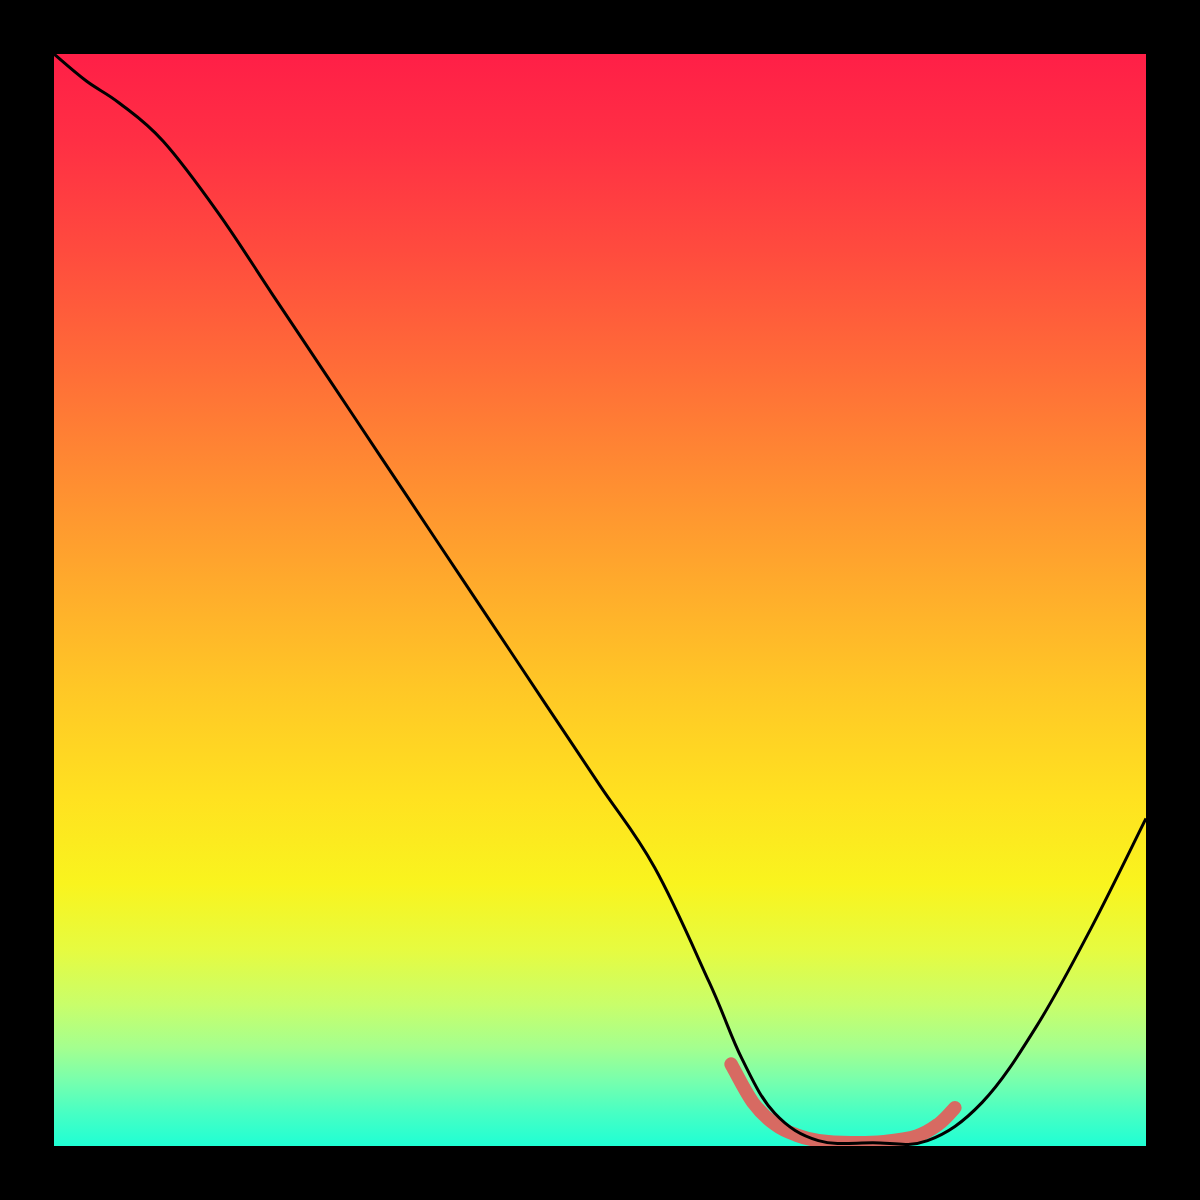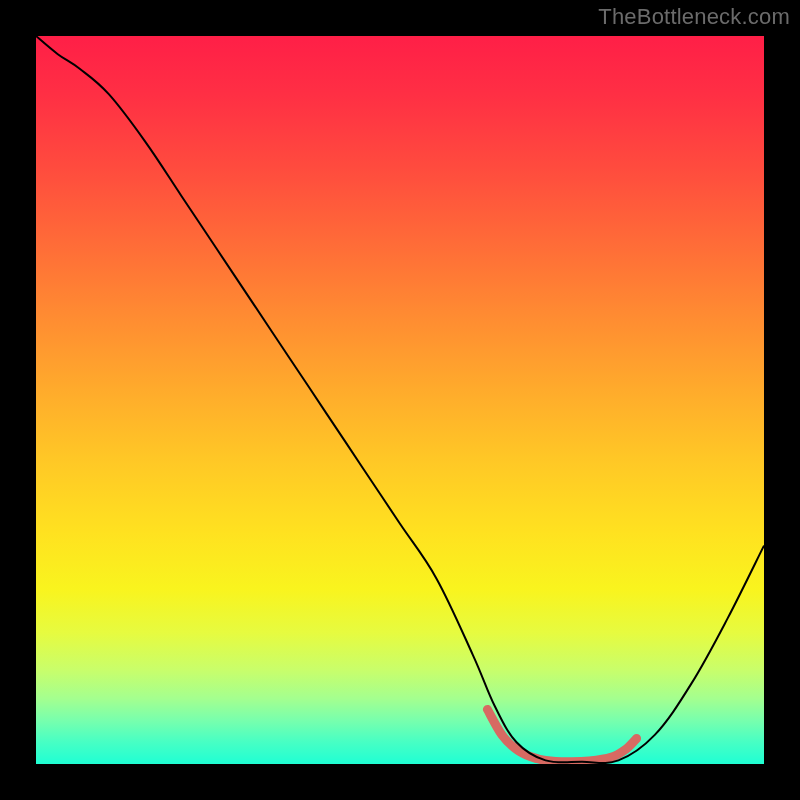--- a/index.html
+++ b/index.html
@@ -59,21 +59,20 @@
   }
   .svg-layer {
     position: absolute;
     inset: 0;
   }
 </style>
 </head>
 <body>
 
 <div class="frame">
-  <div class="watermark">TheBottleneck.com</div>
   <div class="plot">
     <div class="gradient"></div>
     <svg class="svg-layer" viewBox="0 0 728 728" preserveAspectRatio="none">
       <path id="highlight-path" fill="none" stroke="#d76a62" stroke-width="9" stroke-linecap="round" stroke-linejoin="round" d="M 451.4 673.4 C 454.0 678.0, 460.7 691.7, 465.9 698.9 C 471.2 706.1, 475.2 709.5, 480.5 713.4 C 485.7 717.4, 489.8 718.8, 495.0 720.7 C 500.3 722.7, 503.0 723.4, 509.6 724.4 C 516.2 725.3, 523.6 725.7, 531.4 725.8 C 539.3 725.9, 545.4 725.9, 553.3 725.1 C 561.1 724.3, 568.6 723.5, 575.1 721.4 C 581.7 719.4, 585.1 716.8, 589.7 713.4 C 594.3 710.0, 598.6 704.5, 600.6 702.5"></path>
       <path id="curve-path" fill="none" stroke="#000000" stroke-width="2" d="M 0.0 0.0 C 3.9 3.3, 14.0 12.3, 21.8 18.2 C 29.7 24.1, 34.5 25.6, 43.7 32.8 C 52.9 40.0, 61.0 45.1, 72.8 58.2 C 84.6 71.3, 96.1 87.2, 109.2 105.6 C 122.3 123.9, 132.5 140.5, 145.6 160.2 C 158.7 179.8, 168.9 195.1, 182.0 214.8 C 195.1 234.4, 205.3 249.7, 218.4 269.4 C 231.5 289.0, 241.7 304.3, 254.8 324.0 C 267.9 343.6, 278.1 358.9, 291.2 378.6 C 304.3 398.2, 314.5 413.5, 327.6 433.2 C 340.7 452.8, 350.9 468.1, 364.0 487.8 C 377.1 507.4, 387.3 518.8, 400.4 542.4 C 413.5 565.9, 426.3 595.9, 436.8 618.8 C 447.3 641.7, 450.8 654.0, 458.6 669.8 C 466.5 685.5, 471.3 696.3, 480.5 706.2 C 489.7 716.0, 497.8 720.8, 509.6 724.4 C 521.4 727.9, 532.9 725.8, 546.0 725.8 C 559.1 725.8, 569.3 729.2, 582.4 724.4 C 595.5 719.5, 605.7 712.6, 618.8 698.9 C 631.9 685.1, 642.1 668.9, 655.2 647.9 C 668.3 627.0, 678.5 607.3, 691.6 582.4 C 704.7 557.5, 721.4 522.7, 728.0 509.6"></path>
     </svg>
   </div>
 </div>
 
 </body></html>

